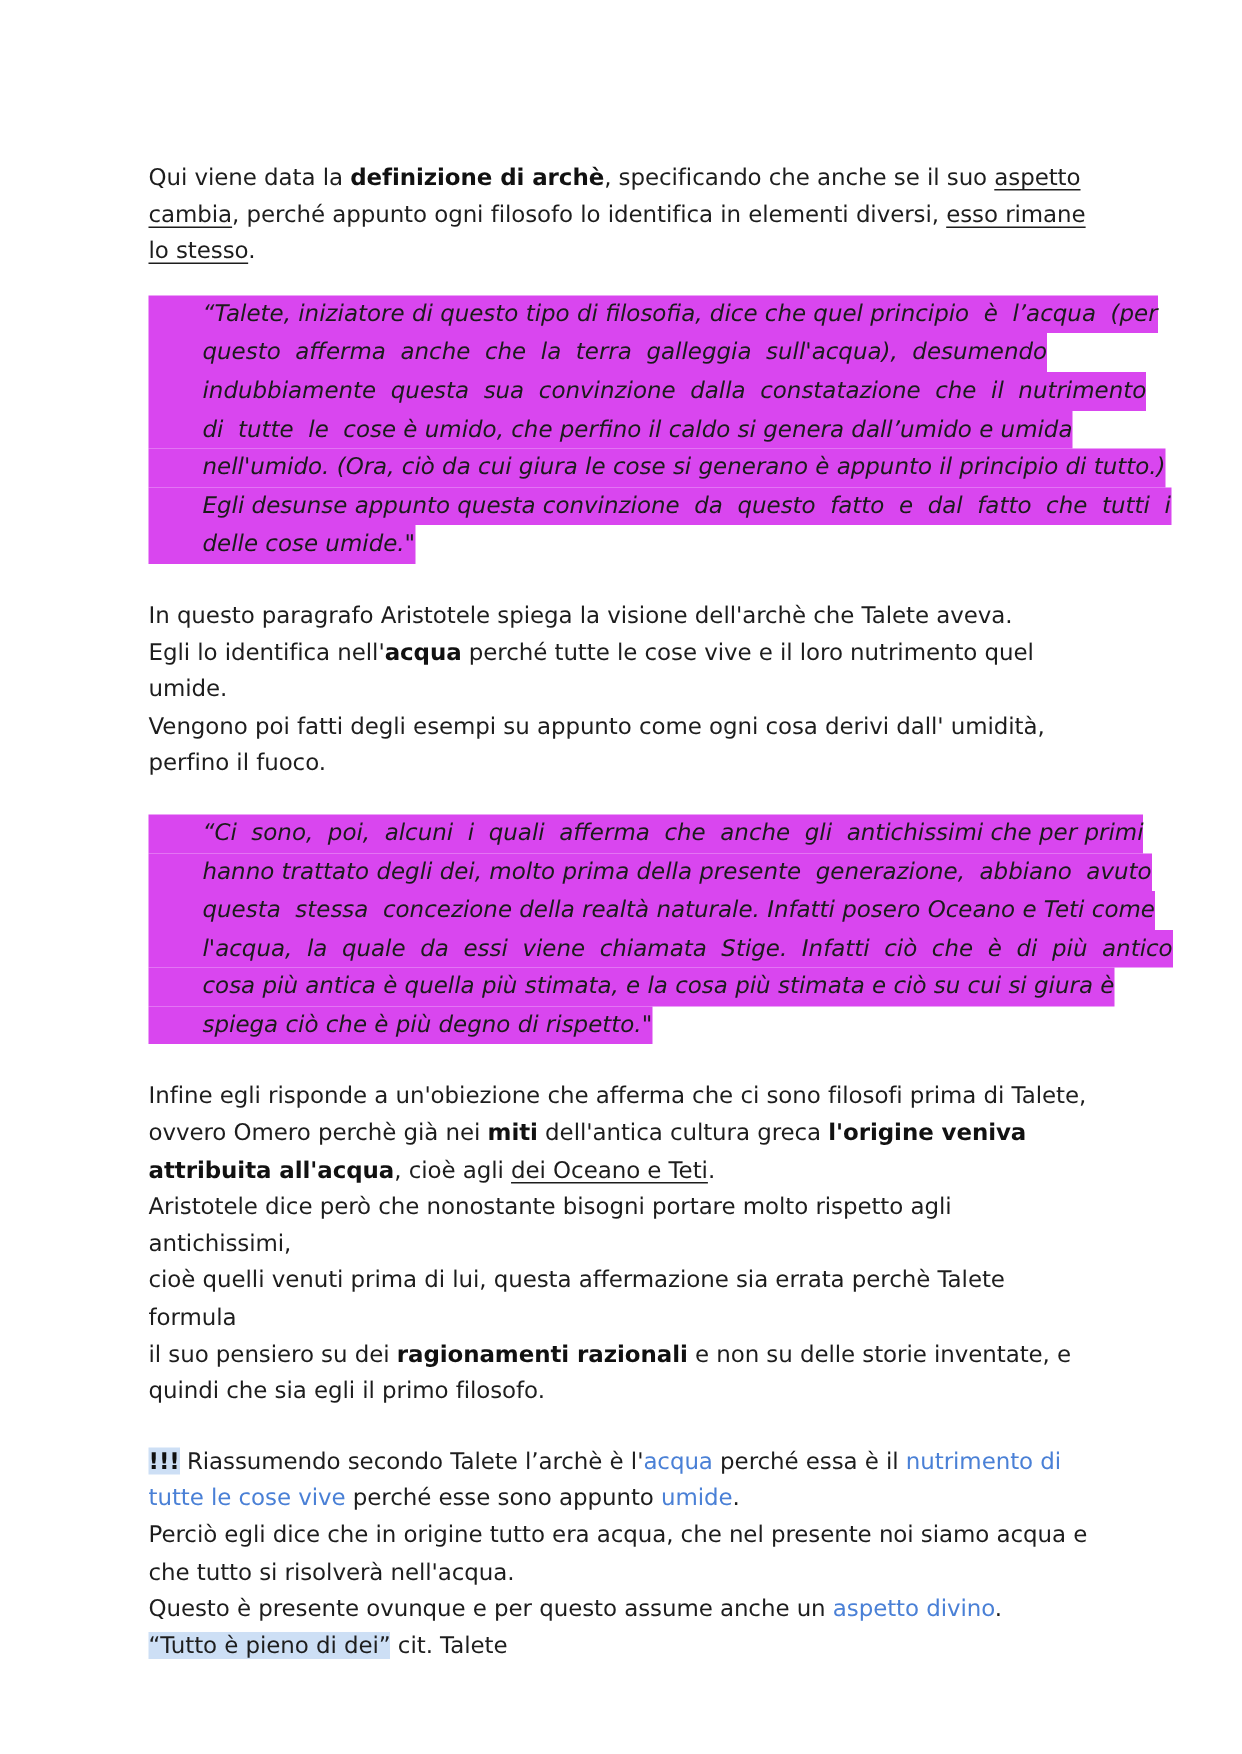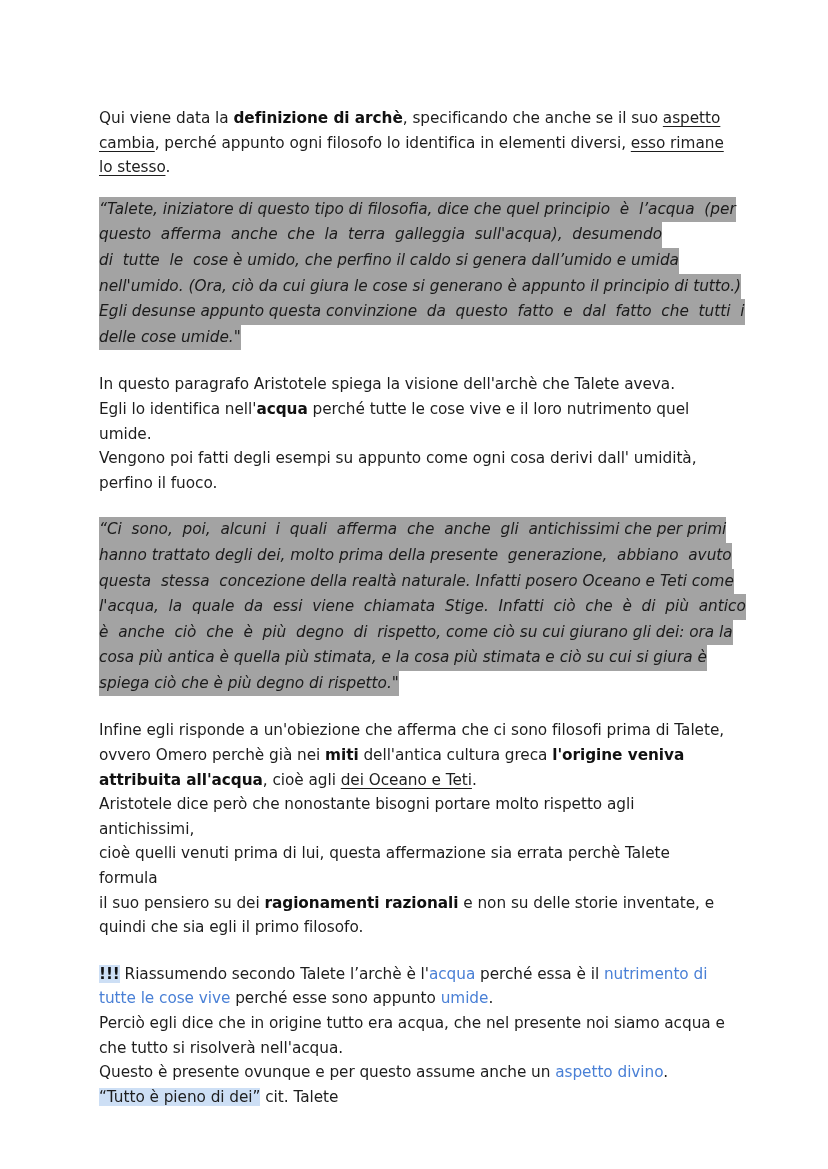--- a/index.html
+++ b/index.html
@@ -49,59 +49,60 @@
   .quote {
     font-style: italic;
     font-size: 15.3px;
     line-height: 25.6px;
     color: #1b1b1b;
   }
   .quote .ln {
     display: block;
     white-space: pre;
     width: max-content;
-    background-color: #a3a3a3;
+    background-color: #d946ef;
     box-decoration-break: clone;
+    padding-left: 36px;
   }
   
   .quote .ln.j {
     letter-spacing: 0px;
   }
 </style>
 </head>
 <body>
 
 <div class="page">
   <div class="doc">
 
     <p class="para"><span>Qui viene data la </span><b>definizione di archè</b><span>, specificando che anche se il suo </span><span class="u">aspetto cambia</span><span>, perché appunto ogni filosofo lo identifica in elementi diversi, </span><span class="u">esso rimane lo stesso</span><span>.</span></p>
 
     <div class="gap-md"></div>
 
     <div class="quote">
       <span class="ln j">“Talete, iniziatore di questo tipo di filosofia, dice che quel principio  è  l’acqua  (per</span>
       <span class="ln j">questo  afferma  anche  che  la  terra  galleggia  sull'acqua),  desumendo</span>
+      <span class="ln j">indubbiamente  questa  sua  convinzione  dalla  constatazione  che  il  nutrimento</span>
       <span class="ln j">di  tutte  le  cose è umido, che perfino il caldo si genera dall’umido e umida</span>
       <span class="ln j">nell'umido. (Ora, ciò da cui giura le cose si generano è appunto il principio di tutto.)</span>
       <span class="ln j">Egli desunse appunto questa convinzione  da  questo  fatto  e  dal  fatto  che  tutti  i</span>
       <span class="ln j">delle cose umide."</span>
     </div>
 
     <div class="gap-lg"></div>
 
     <p class="para"><span>In questo paragrafo Aristotele spiega la visione dell'archè che Talete aveva.</span><br><span>Egli lo identifica nell'</span><b>acqua</b><span> perché tutte le cose vive e il loro nutrimento quel</span><br><span>umide.</span><br><span>Vengono poi fatti degli esempi su appunto come ogni cosa derivi dall' umidità,</span><br><span>perfino il fuoco.</span></p>
 
     <div class="gap-lg"></div>
 
     <div class="quote">
       <span class="ln j">“Ci  sono,  poi,  alcuni  i  quali  afferma  che  anche  gli  antichissimi che per primi</span>
       <span class="ln j">hanno trattato degli dei, molto prima della presente  generazione,  abbiano  avuto</span>
       <span class="ln j">questa  stessa  concezione della realtà naturale. Infatti posero Oceano e Teti come</span>
       <span class="ln j">l'acqua,  la  quale  da  essi  viene  chiamata  Stige.  Infatti  ciò  che  è  di  più  antico</span>
-      <span class="ln j">è  anche  ciò  che  è  più  degno  di  rispetto, come ciò su cui giurano gli dei: ora la</span>
       <span class="ln j">cosa più antica è quella più stimata, e la cosa più stimata e ciò su cui si giura è</span>
       <span class="ln j">spiega ciò che è più degno di rispetto."</span>
     </div>
 
     <div class="gap-lg"></div>
 
     <p class="para"><span>Infine egli risponde a un'obiezione che afferma che ci sono filosofi prima di Talete,</span><br><span>ovvero Omero perchè già nei </span><b>miti</b><span> dell'antica cultura greca </span><b>l'origine veniva attribuita all'acqua</b><span>, cioè agli </span><span class="u">dei Oceano e Teti</span><span>.</span><br><span>Aristotele dice però che nonostante bisogni portare molto rispetto agli antichissimi,</span><br><span>cioè quelli venuti prima di lui, questa affermazione sia errata perchè Talete formula</span><br><span>il suo pensiero su dei </span><b>ragionamenti razionali</b><span> e non su delle storie inventate, e</span><br><span>quindi che sia egli il primo filosofo.</span></p>
 
     <div class="gap-lg"></div>
 

